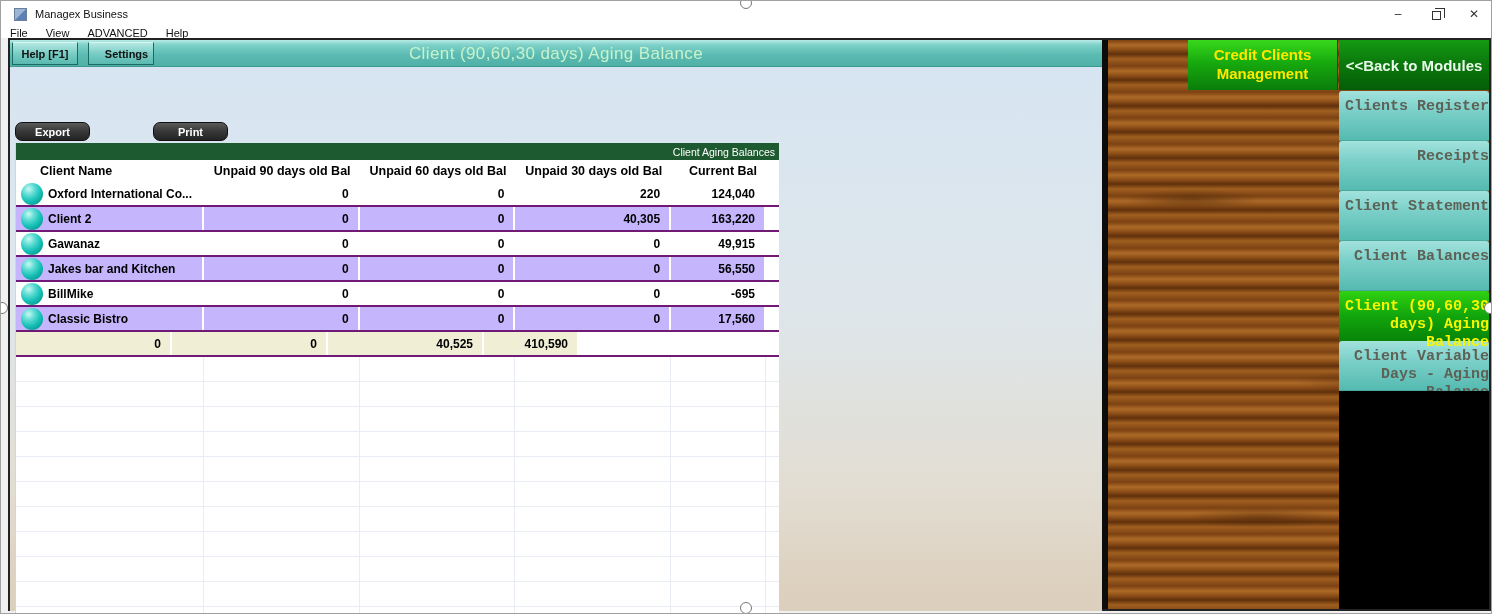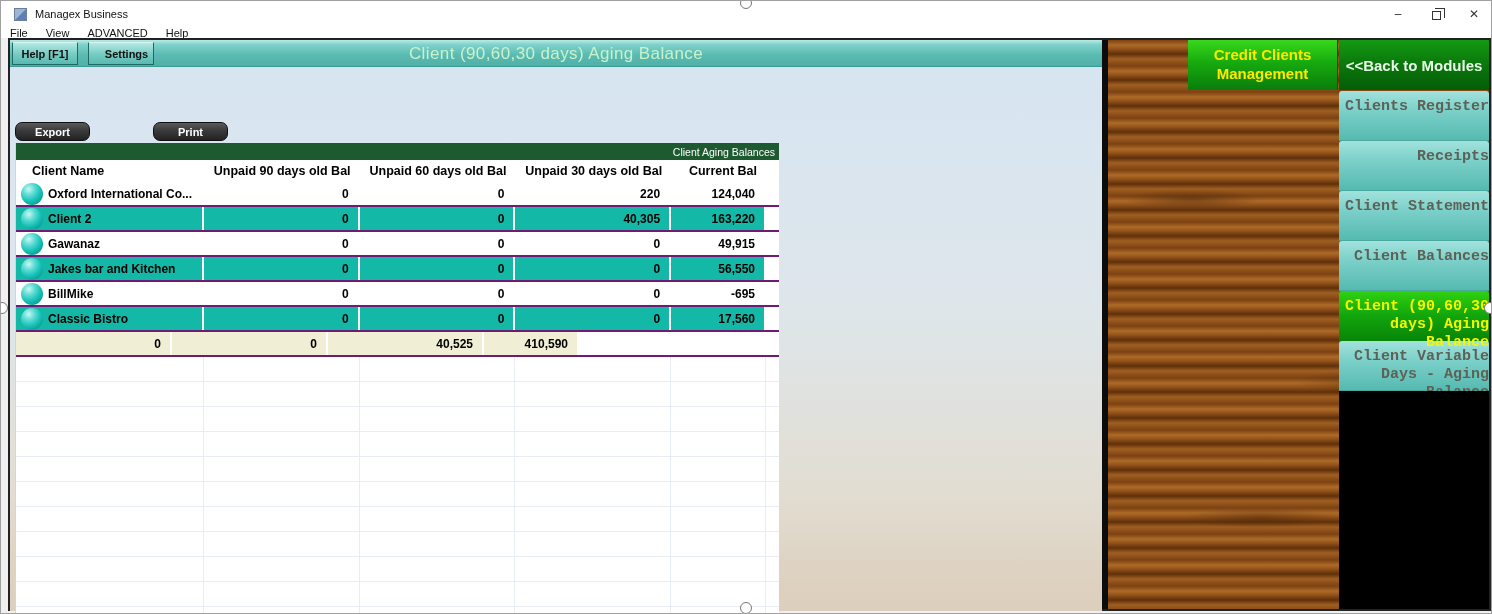--- a/index.html
+++ b/index.html
@@ -87,35 +87,35 @@
   .grid {
     position: absolute; left: 5px; top: 76px; width: 764px; height: 487px;
     background: #fff; overflow: hidden; border-left: 1px solid #cfd6dd;
   }
   .grid-caption {
     height: 17px; background: #1d5a30; color: #fff; font-size: 10.5px;
     display: flex; align-items: center; justify-content: flex-end; padding-right: 4px;
   }
   .grid-header { display: flex; height: 22px; background: #fff; align-items: center; }
   .grid-header .hc { font-size: 12.5px; font-weight: bold; color: #000; }
-  .c-name    { width: 188px; padding-left: 16px;  text-align: left; }
+  .c-name    { width: 188px; padding-left: 24px;  text-align: left; }
   .c-u90     { width: 156px; padding-right: 9px; text-align: right; }
   .c-u60     { width: 156px; padding-right: 9px; text-align: right; }
   .c-u30     { width: 156px; padding-right: 9px; text-align: right; }
   .c-cur     { width: 95px;  padding-right: 9px; text-align: right; }
   .c-spare   { width: 13px; }
 
   .grid-row { display: flex; height: 25px; border-bottom: 2px solid #701a75; }
   .grid-row .cell {
     font-size: 12px; font-weight: bold; color: #000;
     display: flex; align-items: center; border-right: 2px solid #fff;
   }
   .grid-row .cell.num { justify-content: flex-end; }
   .grid-row .cell.c-name { position: relative; padding-left: 32px; }
-  .grid-row.odd .cell { background: #14b8a6; }
+  .grid-row.odd .cell { background: #c4b5fd; }
   .grid-row.total .cell { background: #f0efd6; }
   .grid-row .cell.c-spare { background: #fff !important; border-right: none; }
   .sphere {
     position: absolute; left: 5px; top: 1px; width: 22px; height: 22px; border-radius: 50%;
     background: radial-gradient(circle at 35% 28%, #c8f8f3 0%, #5fdcd4 28%, #18c2b8 55%, #089e95 80%, #067a72 100%);
   }
   .empty-row { display: flex; height: 25px; border-bottom: 1px solid #e7edf3; }
   .empty-row .ecell { border-right: 1px solid #e7edf3; height: 100%; }
 
   

